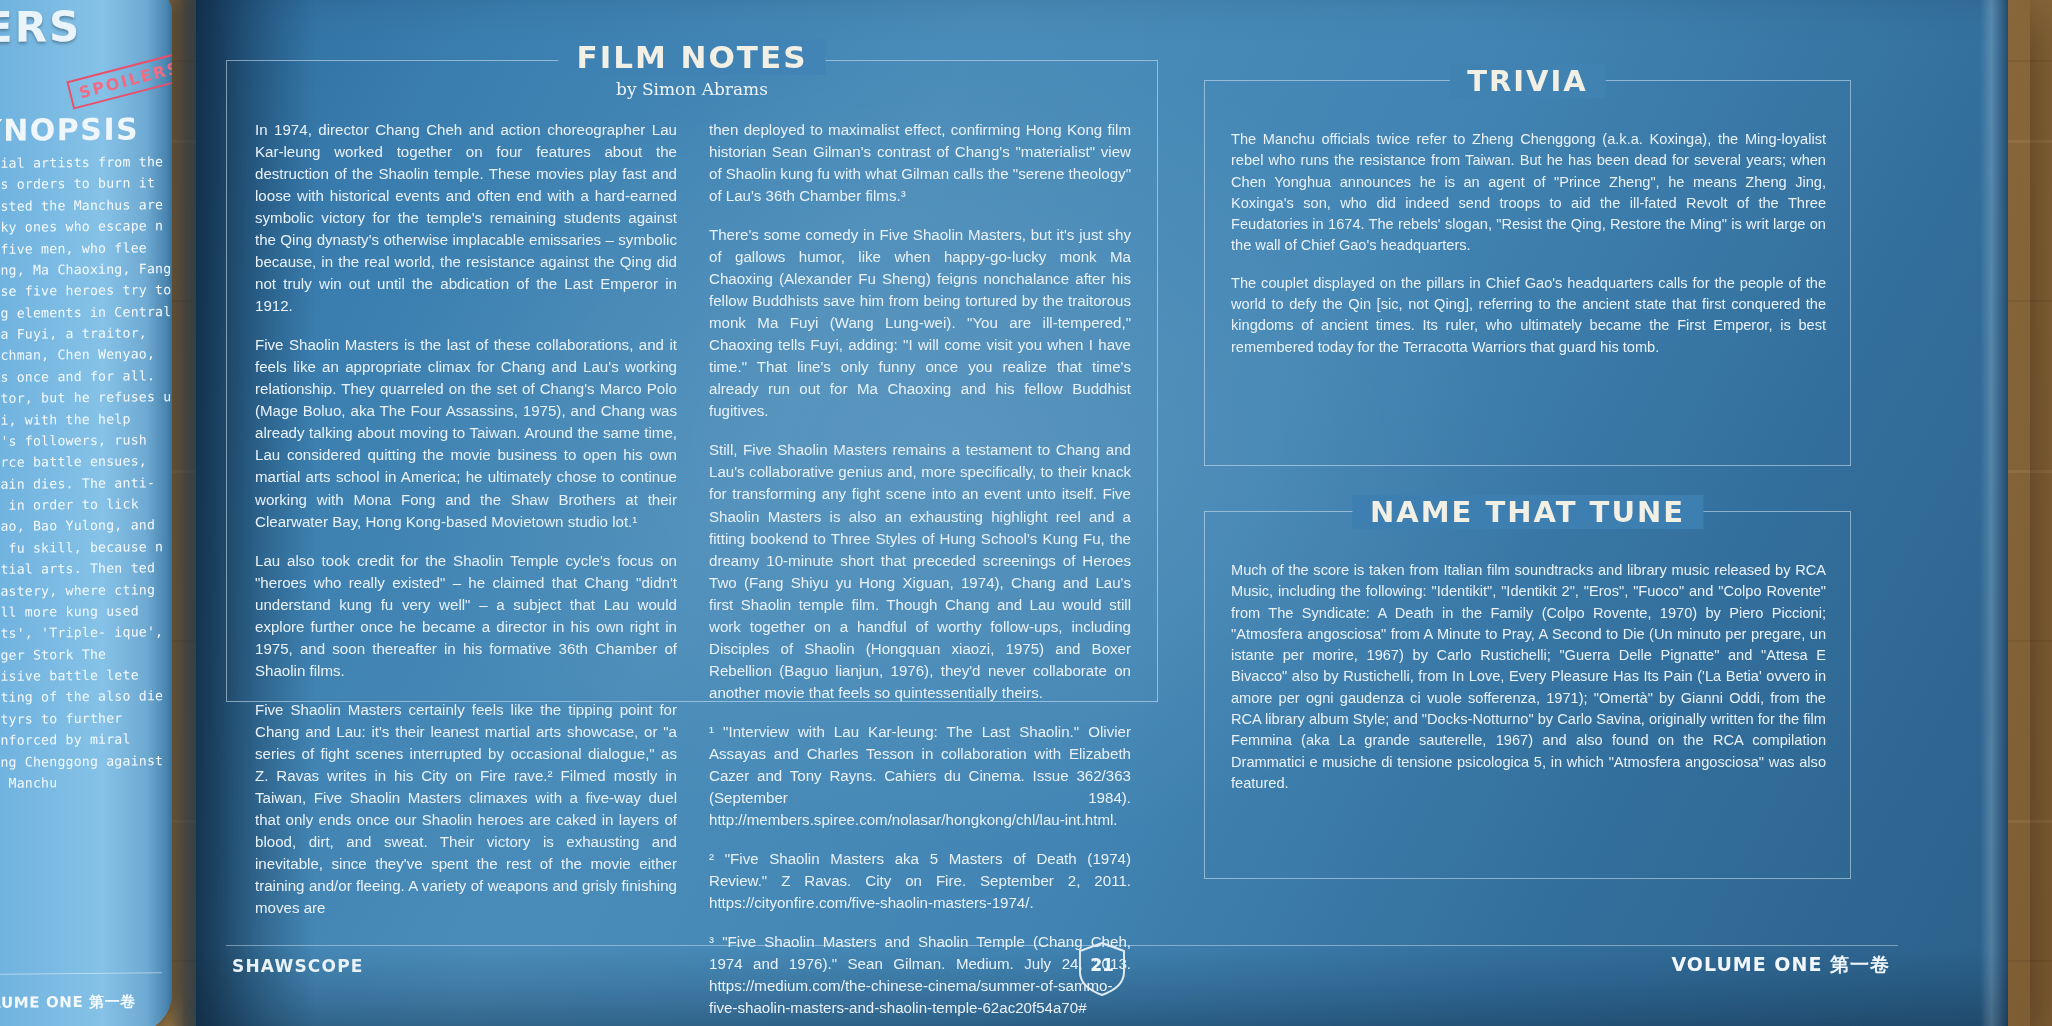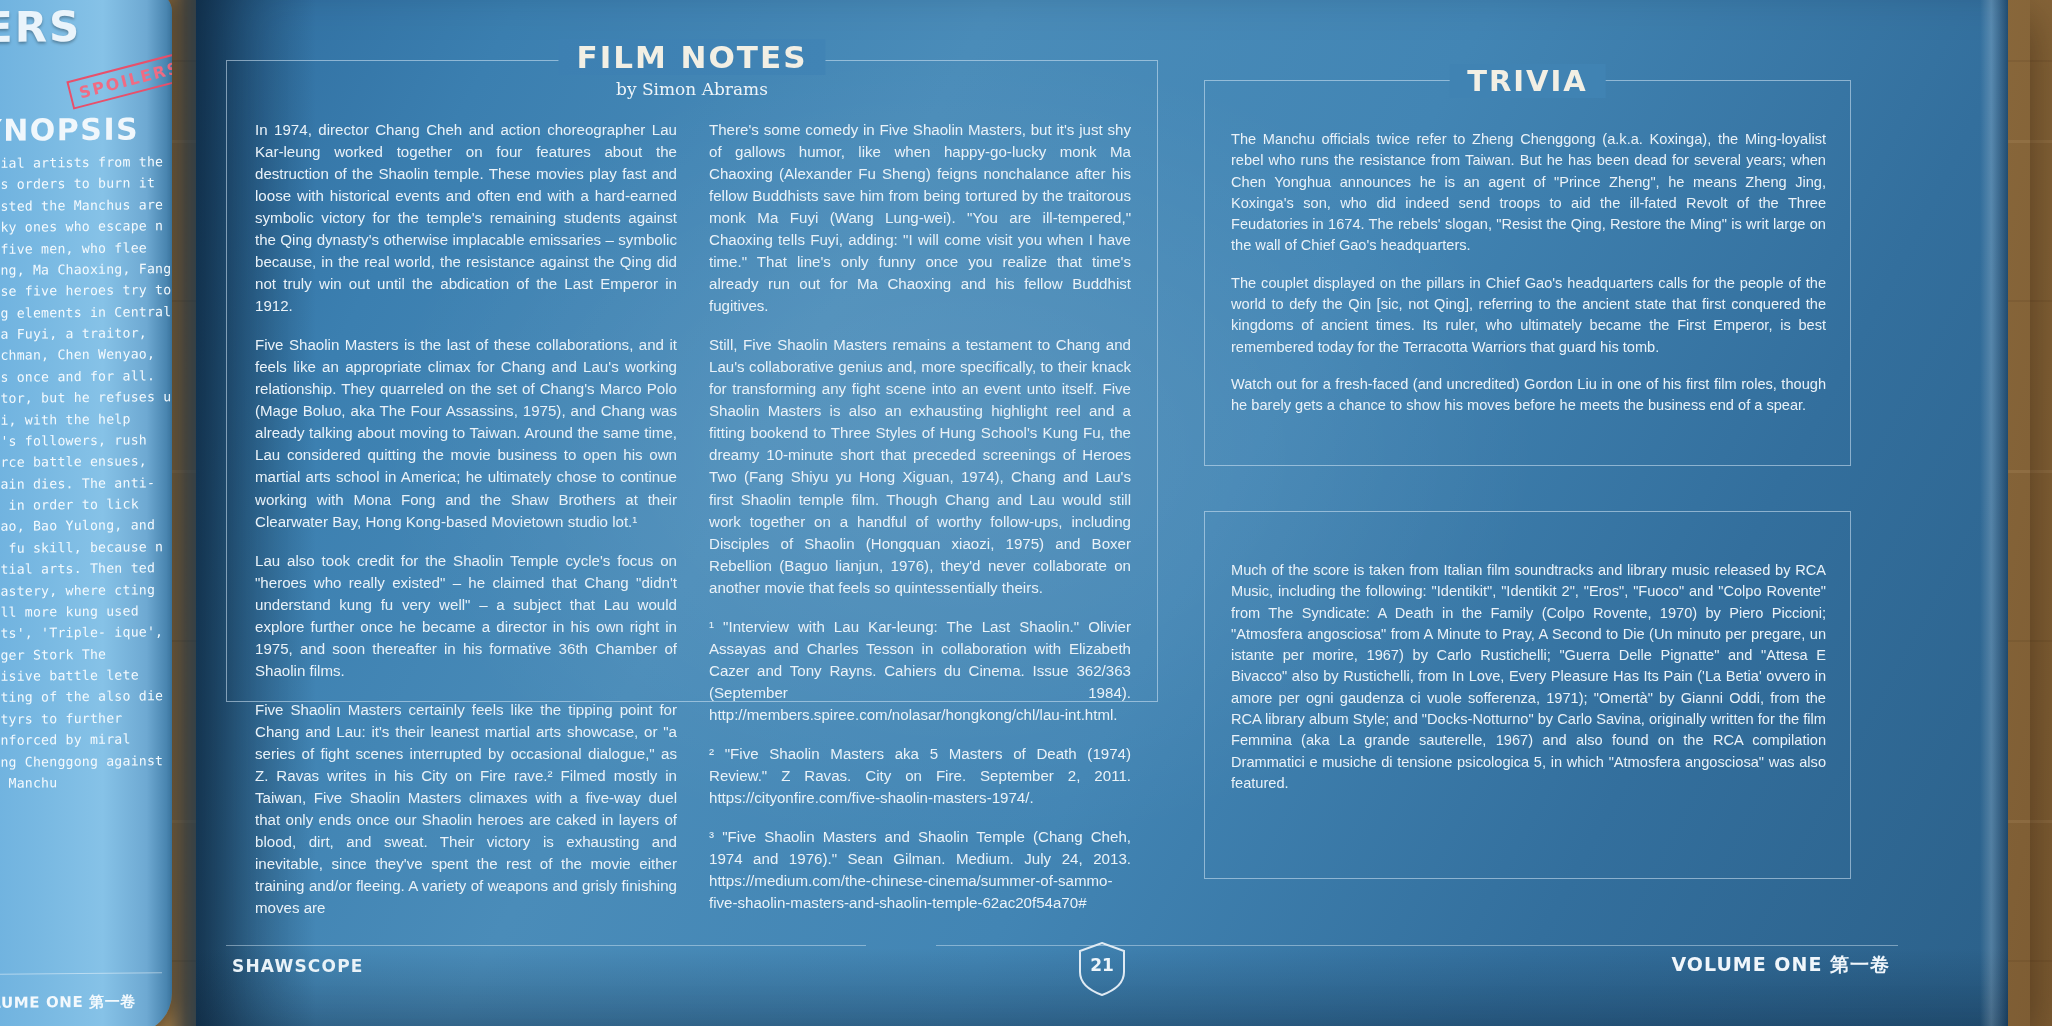--- a/index.html
+++ b/index.html
@@ -366,39 +366,40 @@
       <div class="byline">by Simon Abrams</div>
 
       <div class="cols">
         <div class="col">
           <p>In 1974, director Chang Cheh and action choreographer Lau Kar-leung worked together on four features about the destruction of the Shaolin temple. These movies play fast and loose with historical events and often end with a hard-earned symbolic victory for the temple's remaining students against the Qing dynasty's otherwise implacable emissaries – symbolic because, in the real world, the resistance against the Qing did not truly win out until the abdication of the Last Emperor in 1912.</p>
           <p>Five Shaolin Masters is the last of these collaborations, and it feels like an appropriate climax for Chang and Lau's working relationship. They quarreled on the set of Chang's Marco Polo (Mage Boluo, aka The Four Assassins, 1975), and Chang was already talking about moving to Taiwan. Around the same time, Lau considered quitting the movie business to open his own martial arts school in America; he ultimately chose to continue working with Mona Fong and the Shaw Brothers at their Clearwater Bay, Hong Kong-based Movietown studio lot.¹</p>
           <p>Lau also took credit for the Shaolin Temple cycle's focus on "heroes who really existed" – he claimed that Chang "didn't understand kung fu very well" – a subject that Lau would explore further once he became a director in his own right in 1975, and soon thereafter in his formative 36th Chamber of Shaolin films.</p>
           <p>Five Shaolin Masters certainly feels like the tipping point for Chang and Lau: it's their leanest martial arts showcase, or "a series of fight scenes interrupted by occasional dialogue," as Z. Ravas writes in his City on Fire rave.² Filmed mostly in Taiwan, Five Shaolin Masters climaxes with a five-way duel that only ends once our Shaolin heroes are caked in layers of blood, dirt, and sweat. Their victory is exhausting and inevitable, since they've spent the rest of the movie either training and/or fleeing. A variety of weapons and grisly finishing moves are</p>
         </div>
         <div class="col">
+          <p>then deployed to maximalist effect, confirming Hong Kong film historian Sean Gilman's contrast of Chang's "materialist" view of Shaolin kung fu with what Gilman calls the "serene theology" of Lau's 36th Chamber films.³</p>
           <p>There's some comedy in Five Shaolin Masters, but it's just shy of gallows humor, like when happy-go-lucky monk Ma Chaoxing (Alexander Fu Sheng) feigns nonchalance after his fellow Buddhists save him from being tortured by the traitorous monk Ma Fuyi (Wang Lung-wei). "You are ill-tempered," Chaoxing tells Fuyi, adding: "I will come visit you when I have time." That line's only funny once you realize that time's already run out for Ma Chaoxing and his fellow Buddhist fugitives.</p>
           <p>Still, Five Shaolin Masters remains a testament to Chang and Lau's collaborative genius and, more specifically, to their knack for transforming any fight scene into an event unto itself. Five Shaolin Masters is also an exhausting highlight reel and a fitting bookend to Three Styles of Hung School's Kung Fu, the dreamy 10-minute short that preceded screenings of Heroes Two (Fang Shiyu yu Hong Xiguan, 1974), Chang and Lau's first Shaolin temple film. Though Chang and Lau would still work together on a handful of worthy follow-ups, including Disciples of Shaolin (Hongquan xiaozi, 1975) and Boxer Rebellion (Baguo lianjun, 1976), they'd never collaborate on another movie that feels so quintessentially theirs.</p>
           <p class="ref">¹ "Interview with Lau Kar-leung: The Last Shaolin." Olivier Assayas and Charles Tesson in collaboration with Elizabeth Cazer and Tony Rayns. Cahiers du Cinema. Issue 362/363 (September 1984). http://members.spiree.com/nolasar/hongkong/chl/lau-int.html.</p>
           <p class="ref">² "Five Shaolin Masters aka 5 Masters of Death (1974) Review." Z Ravas. City on Fire. September 2, 2011. https://cityonfire.com/five-shaolin-masters-1974/.</p>
           <p class="ref">³ "Five Shaolin Masters and Shaolin Temple (Chang Cheh, 1974 and 1976)." Sean Gilman. Medium. July 24, 2013. https://medium.com/the-chinese-cinema/summer-of-sammo-five-shaolin-masters-and-shaolin-temple-62ac20f54a70#</p>
         </div>
       </div>
     </div>
 
     <div class="box" id="trivia-box">
       <div class="box-title">TRIVIA</div>
       <div class="side-body">
         <p>The Manchu officials twice refer to Zheng Chenggong (a.k.a. Koxinga), the Ming-loyalist rebel who runs the resistance from Taiwan. But he has been dead for several years; when Chen Yonghua announces he is an agent of "Prince Zheng", he means Zheng Jing, Koxinga's son, who did indeed send troops to aid the ill-fated Revolt of the Three Feudatories in 1674. The rebels' slogan, "Resist the Qing, Restore the Ming" is writ large on the wall of Chief Gao's headquarters.</p>
         <p>The couplet displayed on the pillars in Chief Gao's headquarters calls for the people of the world to defy the Qin [sic, not Qing], referring to the ancient state that first conquered the kingdoms of ancient times. Its ruler, who ultimately became the First Emperor, is best remembered today for the Terracotta Warriors that guard his tomb.</p>
-        <p>Watch out for a fresh-faced (and uncredited) Gordon Liu in one of his first film roles, though he barely gets a chance to show his moves before he meets the business end of a spear.</p>
       </div>
     </div>
 
     <div class="box" id="tune-box">
+      <div class="box-title">NAME THAT TUNE</div>
       <div class="side-body">
         <p>Much of the score is taken from Italian film soundtracks and library music released by RCA Music, including the following: "Identikit", "Identikit 2", "Eros", "Fuoco" and "Colpo Rovente" from The Syndicate: A Death in the Family (Colpo Rovente, 1970) by Piero Piccioni; "Atmosfera angosciosa" from A Minute to Pray, A Second to Die (Un minuto per pregare, un istante per morire, 1967) by Carlo Rustichelli; "Guerra Delle Pignatte" and "Attesa E Bivacco" also by Rustichelli, from In Love, Every Pleasure Has Its Pain ('La Betia' ovvero in amore per ogni gaudenza ci vuole sofferenza, 1971); "Omertà" by Gianni Oddi, from the RCA library album Style; and "Docks-Notturno" by Carlo Savina, originally written for the film Femmina (aka La grande sauterelle, 1967) and also found on the RCA compilation Drammatici e musiche di tensione psicologica 5, in which "Atmosfera angosciosa" was also featured.</p>
       </div>
     </div>
 
     <div class="foot-rule left-seg"></div>
     <div class="foot-rule" style="left:740px; right:110px;"></div>
     <div class="footer-left">SHAWSCOPE</div>
 
     <div class="page-shield">

